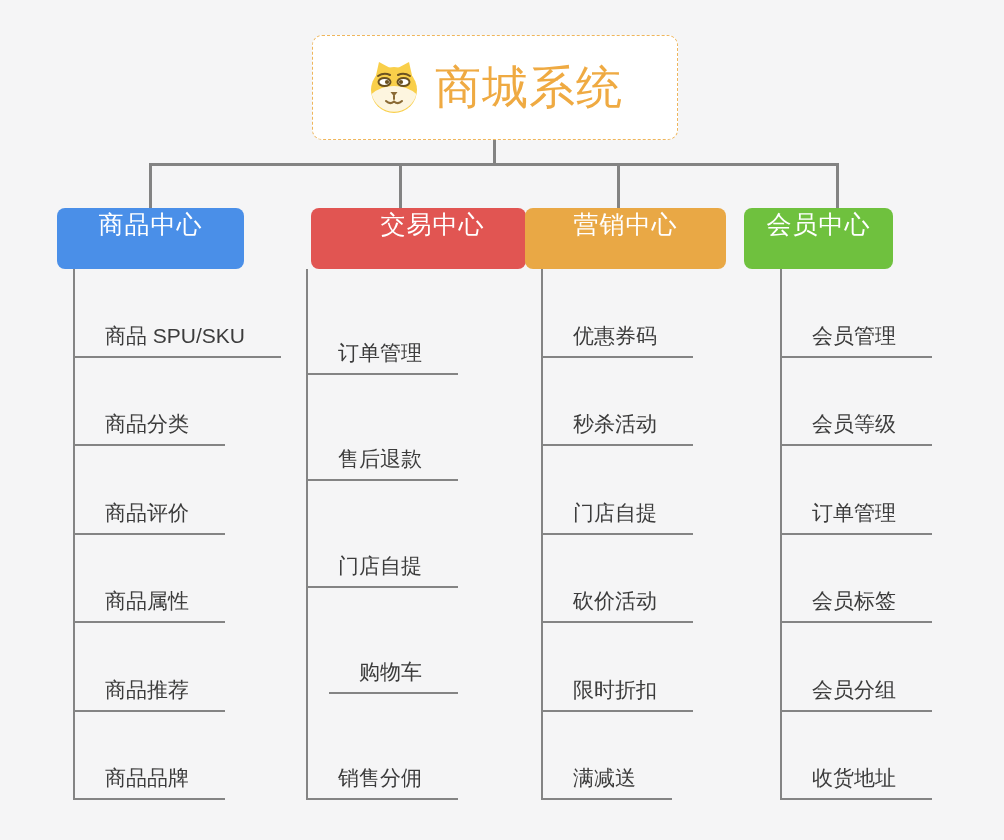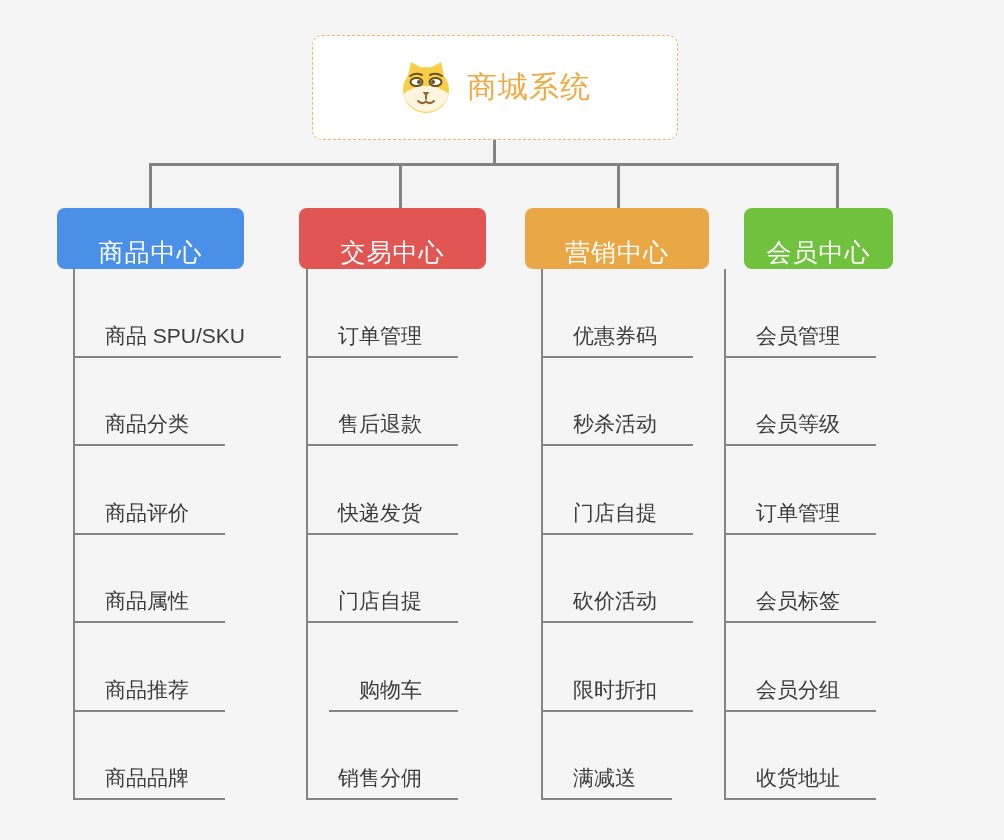--- a/index.html
+++ b/index.html
@@ -9,43 +9,43 @@
   
   .line{position:absolute;background:#838383;}
 
   
   .root-node{
     position:absolute;left:312px;top:35px;width:366px;height:105px;
     background:#ffffff;border:1px dashed #efb65c;border-radius:10px;
     display:flex;align-items:center;justify-content:center;gap:14px;
     box-sizing:border-box;
   }
-  .root-title{font-size:30px;letter-spacing:1px;color:#efaa42;}
+  .root-title{font-size:46px;letter-spacing:1px;color:#efaa42;}
 
   
   .branch-box{
     position:absolute;top:208px;height:61px;border-radius:8px;
-    display:flex;align-items:flex-end;justify-content:center;
+    display:flex;align-items:flex-start;justify-content:center;
     color:#ffffff;font-size:25px;letter-spacing:1px;
   }
   .branch-box.b0{left:57px;width:187px;}
-  .branch-box.b1{left:299px;width:187px;}
-  .branch-box.b2{left:525px;width:184px;}
+  .branch-box.b1{left:311px;width:187px;padding-left:28px;}
+  .branch-box.b2{left:525px;width:201px;}
   .branch-box.b3{left:744px;width:149px;}
 
   
   .col{
     position:absolute;top:269px;height:531px;
     border-left:2px solid #848484;
     display:flex;flex-direction:column;
   }
   .col.c0{left:73px;}
   .col.c1{left:306px;align-items:flex-end;}
   .col.c2{left:541px;}
-  .col.c3{left:724px;text-align:center;}
+  .col.c3{left:780px;text-align:center;}
   .topic{flex:1;display:flex;align-items:flex-end;}
   .topic span{
     display:inline-block;white-space:nowrap;
     padding:0 36px 6px 30px;
     border-bottom:2px solid #848484;
     font-size:21px;color:#3c3c3c;
   }
 </style>
 </head>
 <body>
@@ -115,23 +115,20 @@
   </div>
 
   <div class="col c1">
     <div class="topic">
         <span>订单管理</span>
       </div>
     <div class="topic">
         <span>售后退款</span>
       </div>
     <div class="topic">
-        <span>快递发货</span>
-      </div>
-    <div class="topic">
         <span>门店自提</span>
       </div>
     <div class="topic">
         <span>购物车</span>
       </div>
     <div class="topic">
         <span>销售分佣</span>
       </div>
   </div>
 

